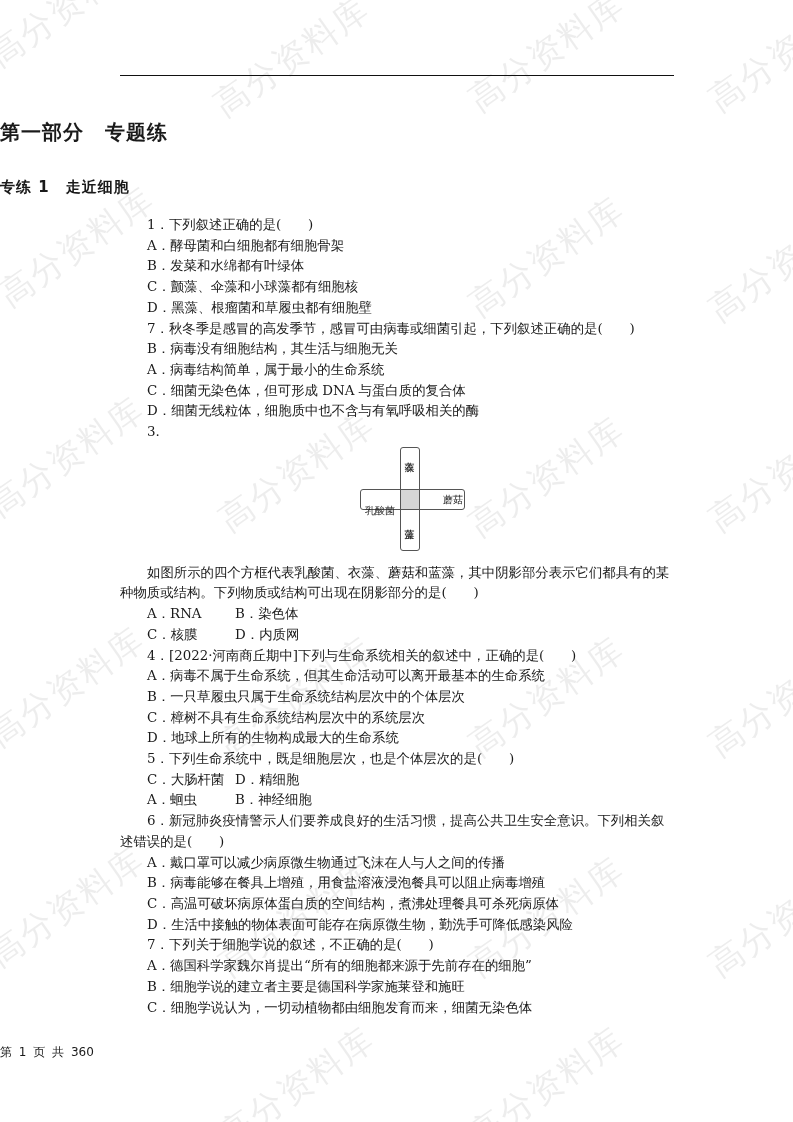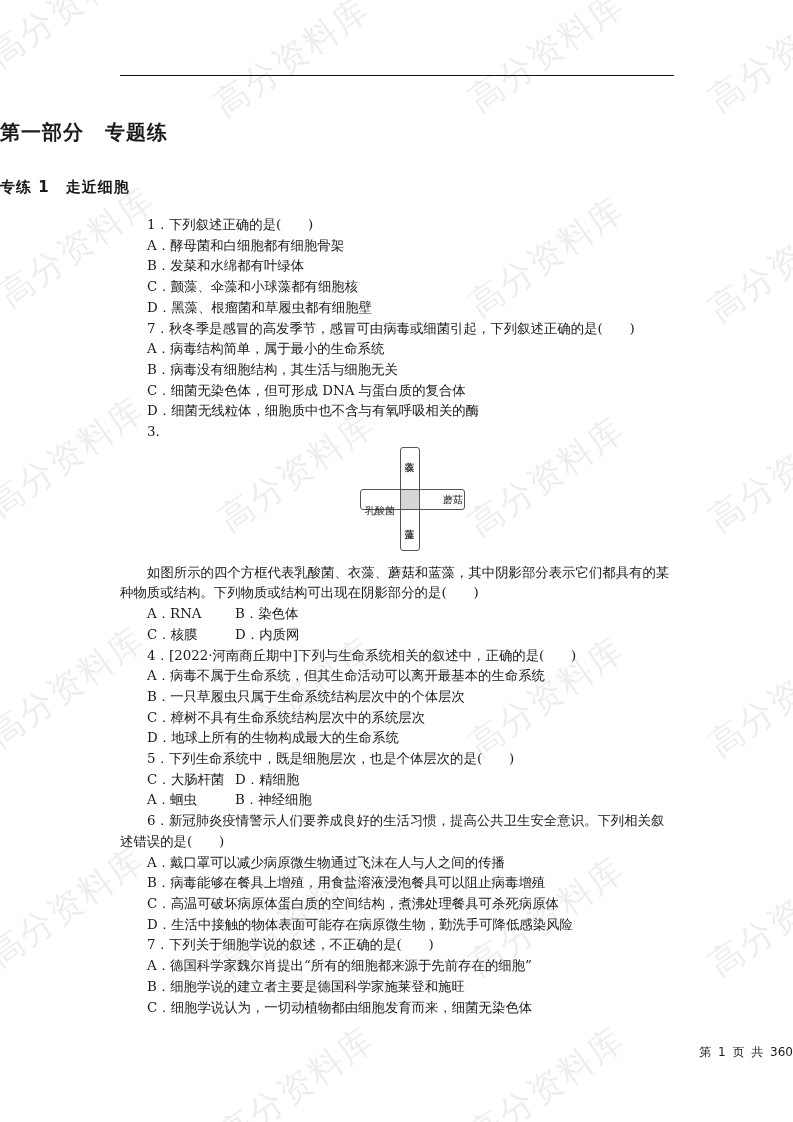--- a/index.html
+++ b/index.html
@@ -20,21 +20,21 @@
   .ind { padding-left:27px; }
   .wrap { white-space:normal; text-indent:27px; }
   .opt-row { padding-left:27px; white-space:nowrap; }
   .opt-row span.opt { display:inline-block; width:88px; }
   .diagram { position:relative; width:554px; height:120px; }
   .v-box { position:absolute; left:280px; top:4px; width:18px; height:102px; border:1px solid #555; border-radius:3px; background:transparent; }
   .h-box { position:absolute; left:240px; top:46px; width:103px; height:19px; border:1px solid #555; border-radius:3px; }
   .shade { position:absolute; left:281px; top:47px; width:18px; height:19px; background:#d6d6d6; }
   .lbl { position:absolute; font-size:10px; line-height:11px; color:#222; }
   .lbl-v { writing-mode:vertical-rl; letter-spacing:0; }
-  .footer { position:absolute; left:0; width:793px; top:1044px; text-align:right; font-size:12px;
+  .footer { position:absolute; left:0; width:793px; top:1044px; text-align:left; font-size:12px;
             font-family:"DejaVu Sans","Liberation Sans",sans-serif; word-spacing:3px; }
 </style>
 </head>
 <body>
 
 <div class="watermarks">
   <div class="wm" style="left:-20px;top:40px;">高分资料库</div>
   <div class="wm" style="left:205px;top:90px;">高分资料库</div>
   <div class="wm" style="left:460px;top:85px;">高分资料库</div>
   <div class="wm" style="left:700px;top:85px;">高分资料库</div>
@@ -64,22 +64,22 @@
 
   <div class="content">
 
     <div class="line ind">1．下列叙述正确的是(　　)</div>
     <div class="line ind">A．酵母菌和白细胞都有细胞骨架</div>
     <div class="line ind">B．发菜和水绵都有叶绿体</div>
     <div class="line ind">C．颤藻、伞藻和小球藻都有细胞核</div>
     <div class="line ind">D．黑藻、根瘤菌和草履虫都有细胞壁</div>
 
     <div class="line ind">7．秋冬季是感冒的高发季节，感冒可由病毒或细菌引起，下列叙述正确的是(　　)</div>
+    <div class="line ind">B．病毒没有细胞结构，其生活与细胞无关</div>
     <div class="line ind">A．病毒结构简单，属于最小的生命系统</div>
-    <div class="line ind">B．病毒没有细胞结构，其生活与细胞无关</div>
     <div class="line ind">C．细菌无染色体，但可形成 DNA 与蛋白质的复合体</div>
     <div class="line ind">D．细菌无线粒体，细胞质中也不含与有氧呼吸相关的酶</div>
 
     <div class="line ind">3.</div>
     <div class="diagram">
       <div class="shade"></div>
       <div class="v-box"></div>
       <div class="h-box"></div>
       <div class="lbl lbl-v" style="left:284px;top:11px;">衣藻</div>
       <div class="lbl lbl-v" style="left:284px;top:78px;">蓝藻</div>

